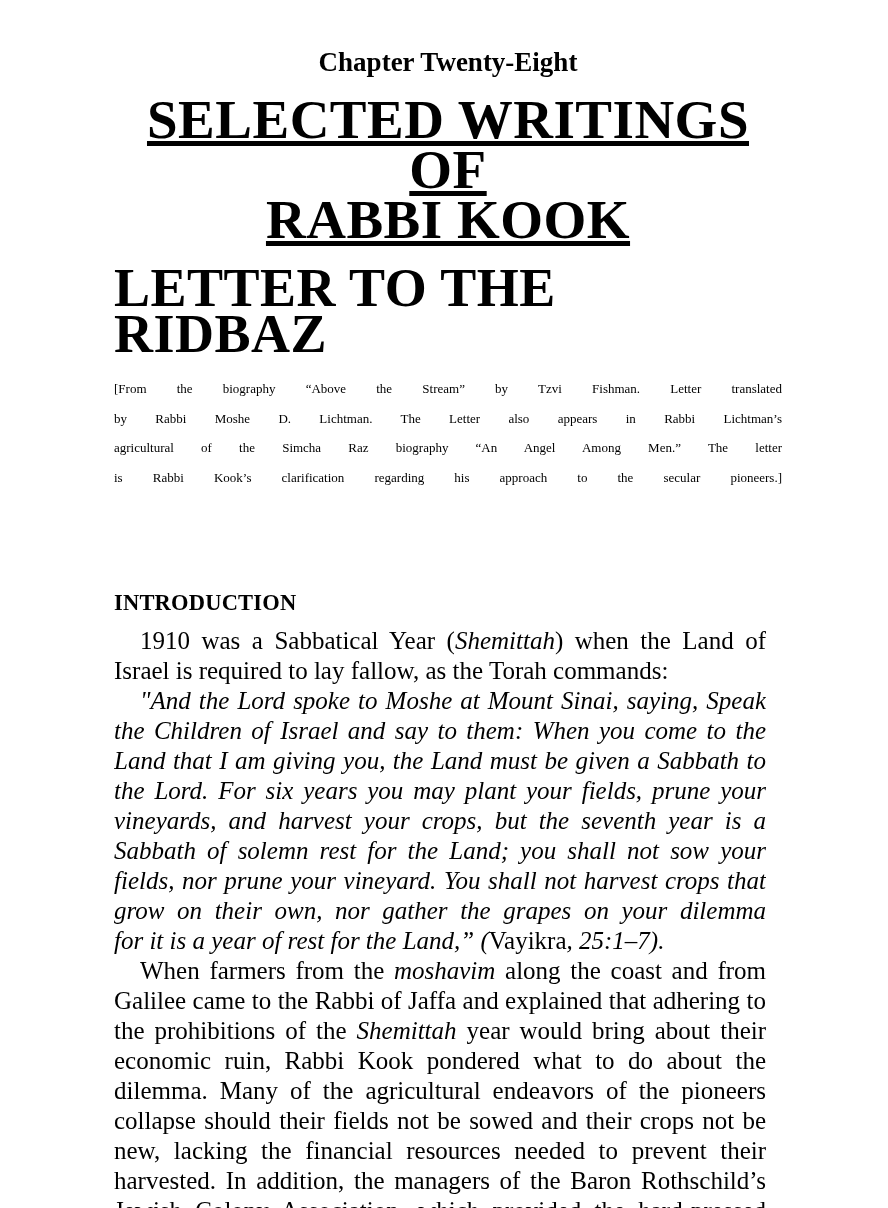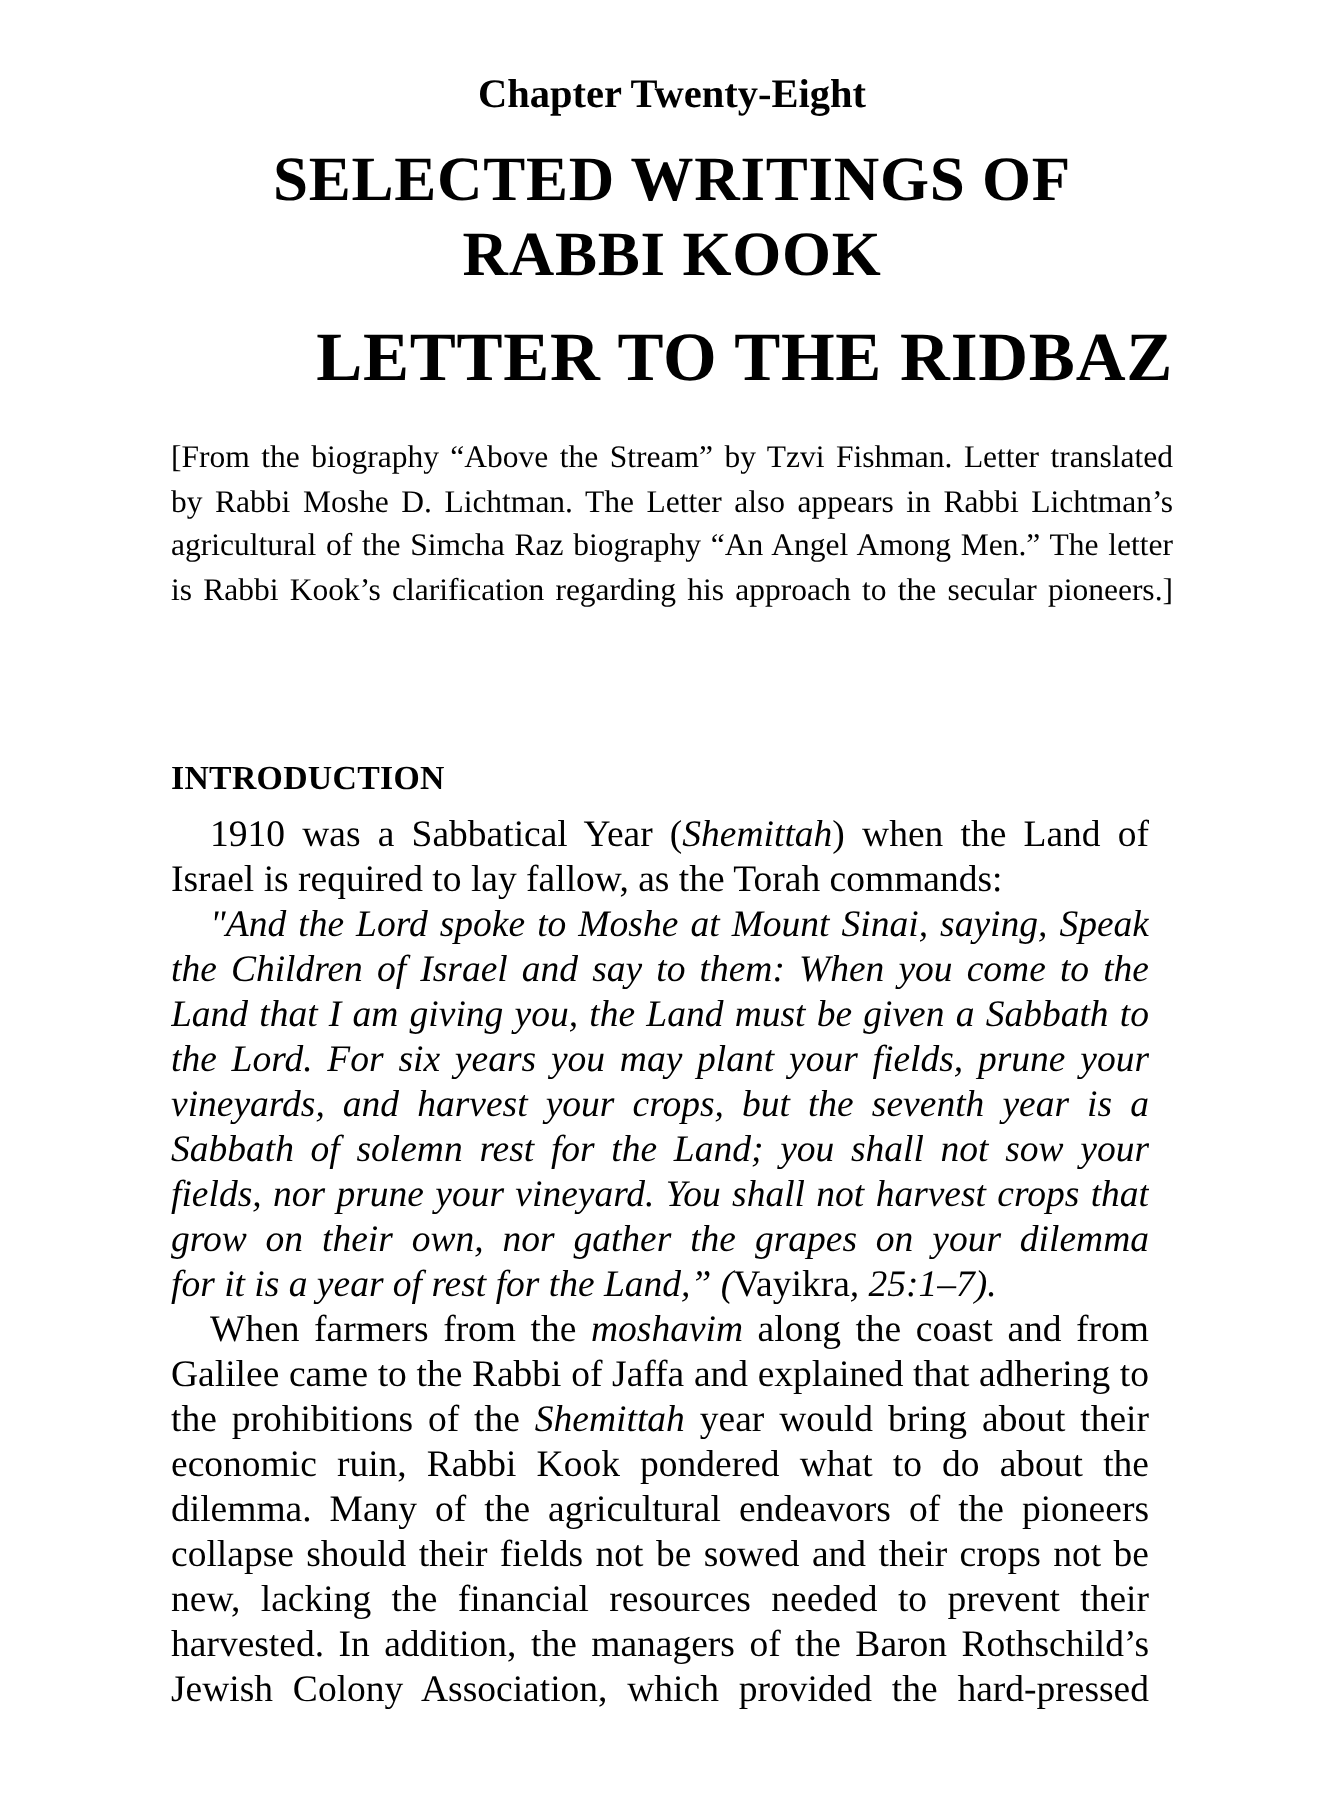--- a/index.html
+++ b/index.html
@@ -14,31 +14,31 @@
     width: 888px; height: 1208px;
     padding-left: 114px;
   }
   .chapter {
     width: 668px; margin-top: 46px;
     font-size: 27px; font-weight: bold; line-height: 32px;
     text-align: center;
   }
   .title {
     width: 668px; margin-top: 17px;
-    font-size: 42px; font-weight: bold; line-height: 50px;
-    text-align: center; letter-spacing: 0.5px;
+    font-size: 55px; font-weight: bold; line-height: 50px;
+    text-align: center; letter-spacing: 0.5px; text-decoration: underline;
   }
   .subtitle {
     width: 668px; margin-top: 20px;
-    font-size: 46px; font-weight: bold; line-height: 46px;
-    text-align: right; letter-spacing: 0.5px;
+    font-size: 54px; font-weight: bold; line-height: 46px;
+    text-align: left; letter-spacing: 0.5px;
   }
   .note {
-    width: 668px; margin-top: 29px;
-    font-size: 21px; line-height: 29.5px;
+    width: 668px; margin-top: 17px;
+    font-size: 13px; line-height: 29.5px;
   }
   .intro-heading {
     width: 652px; margin-top: 95px;
     font-size: 22.5px; font-weight: bold; line-height: 31px;
     letter-spacing: 0.2px;
   }
   .bodypar {
     width: 652px;
     font-size: 25px; line-height: 30px;
   }

